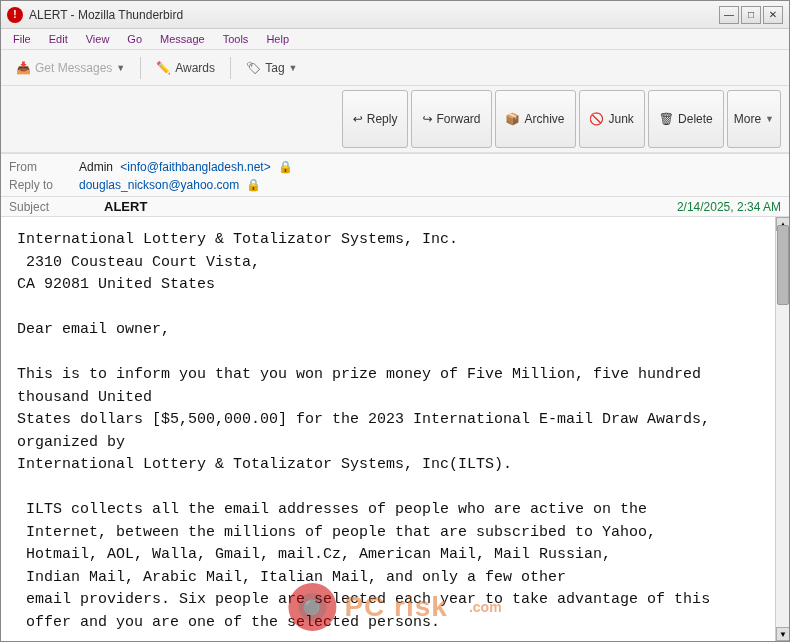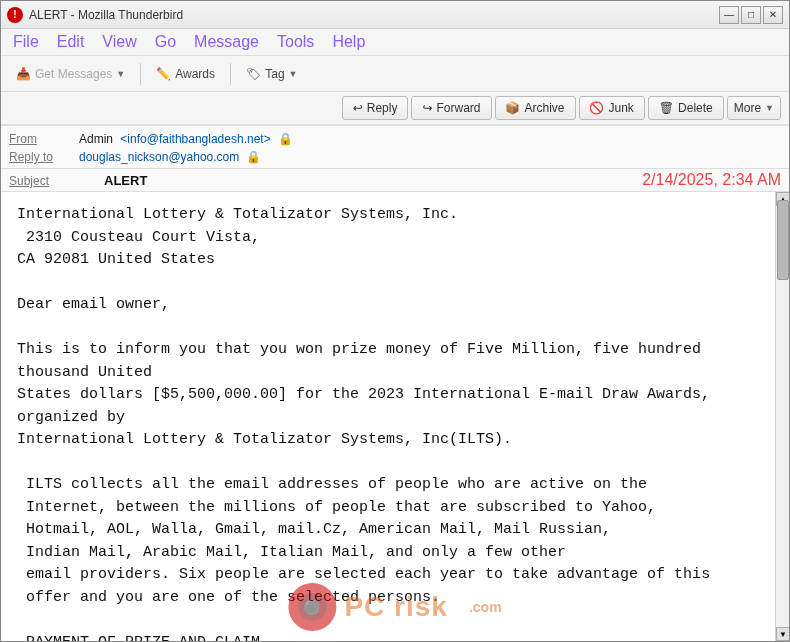--- a/index.html
+++ b/index.html
@@ -78,23 +78,23 @@
     .menu-bar {
       display: flex;
       background: #f5f5f5;
       border-bottom: 1px solid #ddd;
       padding: 2px 4px;
       gap: 2px;
     }
 
     .menu-item {
       padding: 2px 8px;
-      font-size: 16px;
+      font-size: 11px;
       cursor: pointer;
-      color: #8b5cf6;
+      color: #701a75;
     }
 
     
     .toolbar {
       display: flex;
       align-items: center;
       background: #f5f5f5;
       border-bottom: 1px solid #ddd;
       padding: 3px 6px;
       gap: 4px;
@@ -159,41 +159,40 @@
       padding: 3px 10px;
       border: 1px solid #bbb;
       background: linear-gradient(to bottom, #fafafa, #ebebeb);
       cursor: pointer;
       font-size: 12px;
       color: #333;
       border-radius: 3px;
     }
 
     .action-btn.more {
-      padding: 4px 6px;
+      padding: 21px 6px;
     }
 
     
     .meta-table {
       padding: 4px 8px 2px 8px;
       font-size: 12px;
     }
 
     .meta-row {
       display: flex;
       align-items: baseline;
       padding: 2px 0;
     }
 
     .meta-label {
       color: #777;
       width: 70px;
       flex-shrink: 0;
       font-size: 12px;
-      text-decoration: underline;
     }
 
     .meta-value {
       color: #222;
       flex: 1;
     }
 
     .meta-subject-row {
       display: flex;
       justify-content: space-between;
@@ -202,22 +201,22 @@
     }
 
     .meta-subject {
       font-weight: bold;
       font-size: 13px;
       color: #111;
       margin-left: 12px;
     }
 
     .meta-date {
-      color: #ef4444;
-      font-size: 16px;
+      color: #15803d;
+      font-size: 12px;
     }
 
     
     .email-body-container {
       flex: 1;
       overflow: hidden;
       display: flex;
       position: relative;
     }
 

